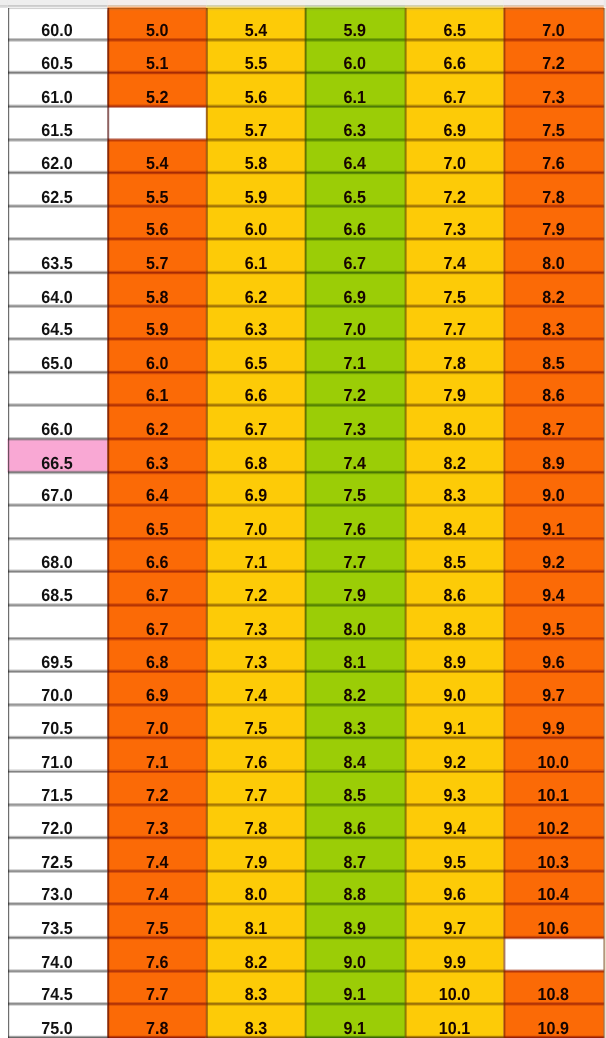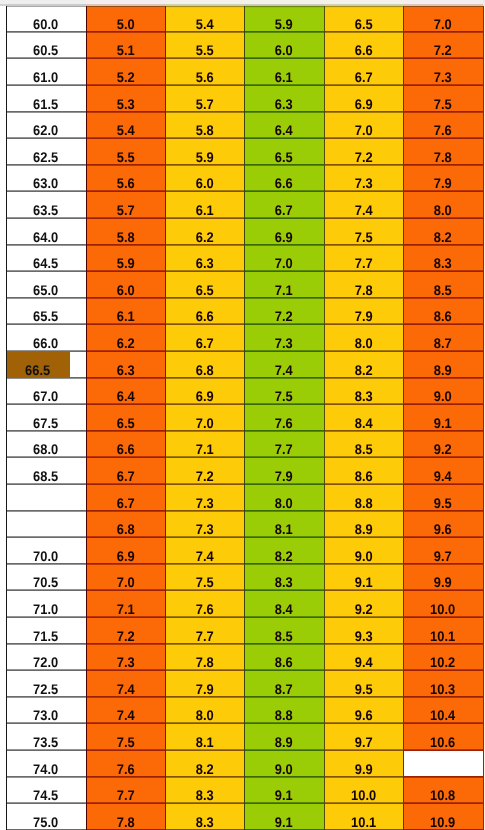--- a/index.html
+++ b/index.html
@@ -117,23 +117,20 @@
       </div>
       <div class="cell" style="left: 318px; top: 52.46px; width: 79px; height: 26.6px; background: rgb(253, 203, 7); color: rgb(22, 4, 0);">
         <span>6.7</span>
       </div>
       <div class="cell" style="left: 397px; top: 52.46px; width: 80px; height: 26.6px; background: rgb(251, 106, 6); color: rgb(22, 4, 0);">
         <span>7.3</span>
       </div>
       <div class="cell" style="left: 0px; top: 79.06px; width: 80px; height: 26.6px; background: rgb(255, 255, 255); color: rgb(17, 17, 17);">
         <span>61.5</span>
       </div>
-      <div class="cell" style="left: 80px; top: 79.06px; width: 79px; height: 26.6px; background: rgb(251, 106, 6); color: rgb(22, 4, 0);">
-        <span>5.3</span>
-      </div>
       <div class="cell" style="left: 159px; top: 79.06px; width: 79px; height: 26.6px; background: rgb(253, 203, 7); color: rgb(22, 4, 0);">
         <span>5.7</span>
       </div>
       <div class="cell" style="left: 238px; top: 79.06px; width: 80px; height: 26.6px; background: rgb(155, 205, 6); color: rgb(22, 4, 0);">
         <span>6.3</span>
       </div>
       <div class="cell" style="left: 318px; top: 79.06px; width: 79px; height: 26.6px; background: rgb(253, 203, 7); color: rgb(22, 4, 0);">
         <span>6.9</span>
       </div>
       <div class="cell" style="left: 397px; top: 79.06px; width: 80px; height: 26.6px; background: rgb(251, 106, 6); color: rgb(22, 4, 0);">
@@ -168,23 +165,20 @@
       </div>
       <div class="cell" style="left: 238px; top: 132.26px; width: 80px; height: 26.6px; background: rgb(155, 205, 6); color: rgb(22, 4, 0);">
         <span>6.5</span>
       </div>
       <div class="cell" style="left: 318px; top: 132.26px; width: 79px; height: 26.6px; background: rgb(253, 203, 7); color: rgb(22, 4, 0);">
         <span>7.2</span>
       </div>
       <div class="cell" style="left: 397px; top: 132.26px; width: 80px; height: 26.6px; background: rgb(251, 106, 6); color: rgb(22, 4, 0);">
         <span>7.8</span>
       </div>
-      <div class="cell" style="left: 0px; top: 158.86px; width: 80px; height: 26.6px; background: rgb(255, 255, 255); color: rgb(17, 17, 17);">
-        <span>63.0</span>
-      </div>
       <div class="cell" style="left: 80px; top: 158.86px; width: 79px; height: 26.6px; background: rgb(251, 106, 6); color: rgb(22, 4, 0);">
         <span>5.6</span>
       </div>
       <div class="cell" style="left: 159px; top: 158.86px; width: 79px; height: 26.6px; background: rgb(253, 203, 7); color: rgb(22, 4, 0);">
         <span>6.0</span>
       </div>
       <div class="cell" style="left: 238px; top: 158.86px; width: 80px; height: 26.6px; background: rgb(155, 205, 6); color: rgb(22, 4, 0);">
         <span>6.6</span>
       </div>
       <div class="cell" style="left: 318px; top: 158.86px; width: 79px; height: 26.6px; background: rgb(253, 203, 7); color: rgb(22, 4, 0);">
@@ -258,23 +252,20 @@
       </div>
       <div class="cell" style="left: 238px; top: 265.26px; width: 80px; height: 26.6px; background: rgb(155, 205, 6); color: rgb(22, 4, 0);">
         <span>7.1</span>
       </div>
       <div class="cell" style="left: 318px; top: 265.26px; width: 79px; height: 26.6px; background: rgb(253, 203, 7); color: rgb(22, 4, 0);">
         <span>7.8</span>
       </div>
       <div class="cell" style="left: 397px; top: 265.26px; width: 80px; height: 26.6px; background: rgb(251, 106, 6); color: rgb(22, 4, 0);">
         <span>8.5</span>
       </div>
-      <div class="cell" style="left: 0px; top: 291.86px; width: 80px; height: 26.6px; background: rgb(255, 255, 255); color: rgb(17, 17, 17);">
-        <span>65.5</span>
-      </div>
       <div class="cell" style="left: 80px; top: 291.86px; width: 79px; height: 26.6px; background: rgb(251, 106, 6); color: rgb(22, 4, 0);">
         <span>6.1</span>
       </div>
       <div class="cell" style="left: 159px; top: 291.86px; width: 79px; height: 26.6px; background: rgb(253, 203, 7); color: rgb(22, 4, 0);">
         <span>6.6</span>
       </div>
       <div class="cell" style="left: 238px; top: 291.86px; width: 80px; height: 26.6px; background: rgb(155, 205, 6); color: rgb(22, 4, 0);">
         <span>7.2</span>
       </div>
       <div class="cell" style="left: 318px; top: 291.86px; width: 79px; height: 26.6px; background: rgb(253, 203, 7); color: rgb(22, 4, 0);">
@@ -294,21 +285,21 @@
       </div>
       <div class="cell" style="left: 238px; top: 318.46px; width: 80px; height: 26.6px; background: rgb(155, 205, 6); color: rgb(22, 4, 0);">
         <span>7.3</span>
       </div>
       <div class="cell" style="left: 318px; top: 318.46px; width: 79px; height: 26.6px; background: rgb(253, 203, 7); color: rgb(22, 4, 0);">
         <span>8.0</span>
       </div>
       <div class="cell" style="left: 397px; top: 318.46px; width: 80px; height: 26.6px; background: rgb(251, 106, 6); color: rgb(22, 4, 0);">
         <span>8.7</span>
       </div>
-      <div class="cell" style="left: 0px; top: 345.06px; width: 64px; height: 26.6px; background: #a16207; color: rgb(17, 17, 17);">
+      <div class="cell" style="left: 0px; top: 345.06px; width: 80px; height: 26.6px; background: #f9a8d4; color: rgb(17, 17, 17);">
         <span>66.5</span>
       </div>
       <div class="cell" style="left: 80px; top: 345.06px; width: 79px; height: 26.6px; background: rgb(251, 106, 6); color: rgb(22, 4, 0);">
         <span>6.3</span>
       </div>
       <div class="cell" style="left: 159px; top: 345.06px; width: 79px; height: 26.6px; background: rgb(253, 203, 7); color: rgb(22, 4, 0);">
         <span>6.8</span>
       </div>
       <div class="cell" style="left: 238px; top: 345.06px; width: 80px; height: 26.6px; background: rgb(155, 205, 6); color: rgb(22, 4, 0);">
         <span>7.4</span>
@@ -330,23 +321,20 @@
       </div>
       <div class="cell" style="left: 238px; top: 371.66px; width: 80px; height: 26.6px; background: rgb(155, 205, 6); color: rgb(22, 4, 0);">
         <span>7.5</span>
       </div>
       <div class="cell" style="left: 318px; top: 371.66px; width: 79px; height: 26.6px; background: rgb(253, 203, 7); color: rgb(22, 4, 0);">
         <span>8.3</span>
       </div>
       <div class="cell" style="left: 397px; top: 371.66px; width: 80px; height: 26.6px; background: rgb(251, 106, 6); color: rgb(22, 4, 0);">
         <span>9.0</span>
       </div>
-      <div class="cell" style="left: 0px; top: 398.26px; width: 80px; height: 26.6px; background: rgb(255, 255, 255); color: rgb(17, 17, 17);">
-        <span>67.5</span>
-      </div>
       <div class="cell" style="left: 80px; top: 398.26px; width: 79px; height: 26.6px; background: rgb(251, 106, 6); color: rgb(22, 4, 0);">
         <span>6.5</span>
       </div>
       <div class="cell" style="left: 159px; top: 398.26px; width: 79px; height: 26.6px; background: rgb(253, 203, 7); color: rgb(22, 4, 0);">
         <span>7.0</span>
       </div>
       <div class="cell" style="left: 238px; top: 398.26px; width: 80px; height: 26.6px; background: rgb(155, 205, 6); color: rgb(22, 4, 0);">
         <span>7.6</span>
       </div>
       <div class="cell" style="left: 318px; top: 398.26px; width: 79px; height: 26.6px; background: rgb(253, 203, 7); color: rgb(22, 4, 0);">
@@ -398,20 +386,23 @@
         <span>7.3</span>
       </div>
       <div class="cell" style="left: 238px; top: 478.06px; width: 80px; height: 26.6px; background: rgb(155, 205, 6); color: rgb(22, 4, 0);">
         <span>8.0</span>
       </div>
       <div class="cell" style="left: 318px; top: 478.06px; width: 79px; height: 26.6px; background: rgb(253, 203, 7); color: rgb(22, 4, 0);">
         <span>8.8</span>
       </div>
       <div class="cell" style="left: 397px; top: 478.06px; width: 80px; height: 26.6px; background: rgb(251, 106, 6); color: rgb(22, 4, 0);">
         <span>9.5</span>
+      </div>
+      <div class="cell" style="left: 0px; top: 504.66px; width: 80px; height: 26.6px; background: rgb(255, 255, 255); color: rgb(17, 17, 17);">
+        <span>69.5</span>
       </div>
       <div class="cell" style="left: 80px; top: 504.66px; width: 79px; height: 26.6px; background: rgb(251, 106, 6); color: rgb(22, 4, 0);">
         <span>6.8</span>
       </div>
       <div class="cell" style="left: 159px; top: 504.66px; width: 79px; height: 26.6px; background: rgb(253, 203, 7); color: rgb(22, 4, 0);">
         <span>7.3</span>
       </div>
       <div class="cell" style="left: 238px; top: 504.66px; width: 80px; height: 26.6px; background: rgb(155, 205, 6); color: rgb(22, 4, 0);">
         <span>8.1</span>
       </div>

